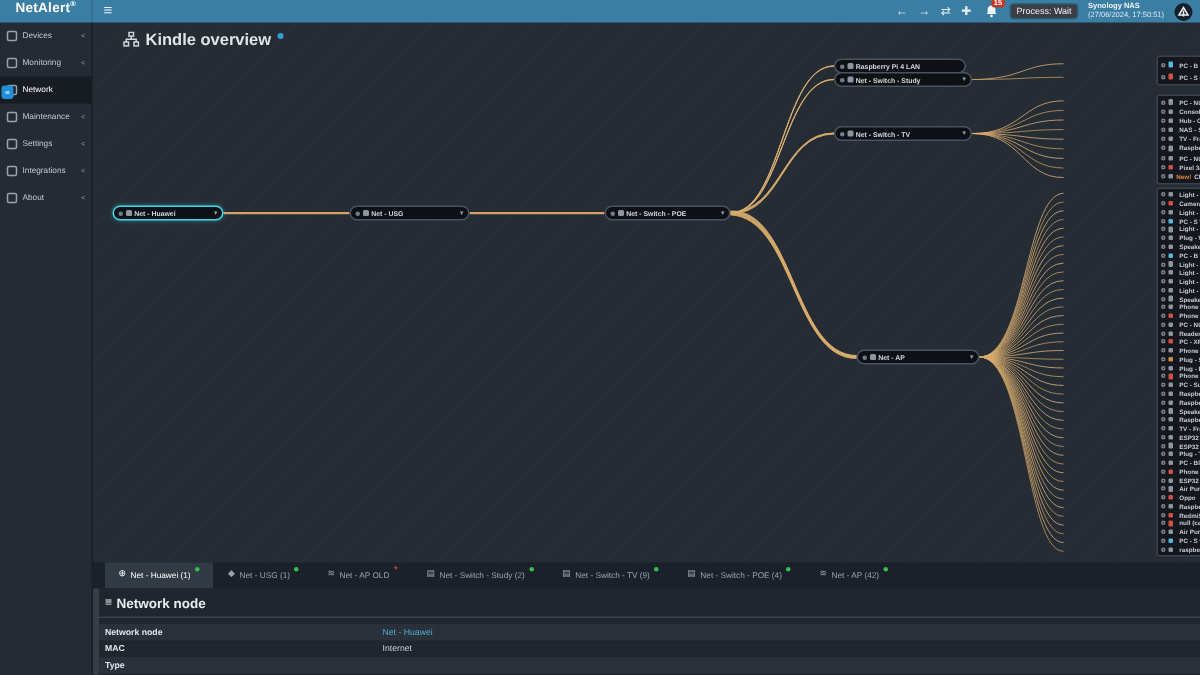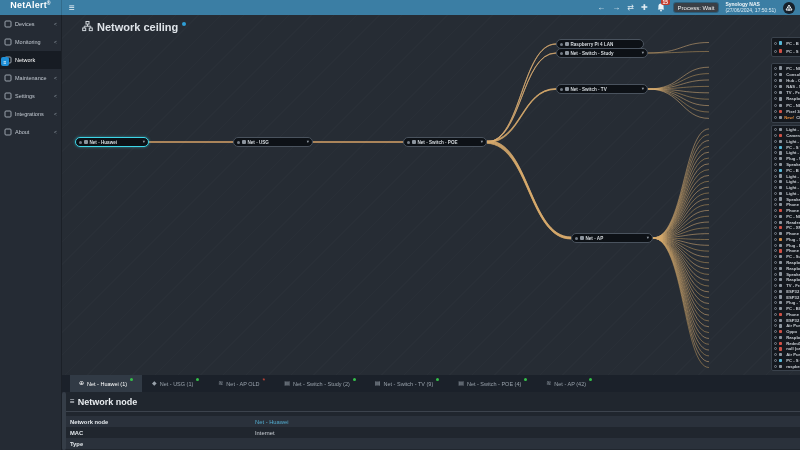--- a/index.html
+++ b/index.html
@@ -189,21 +189,21 @@
   <div class="sidetoggle">≡</div>
 
   <div class="stage">
     <div class="ptitle">
       <svg width="11" height="11" viewBox="0 0 11 11">
         <rect x="4" y="0.5" width="3" height="2.6" fill="none" stroke="#cfd5da" stroke-width="1"></rect>
         <rect x="0.7" y="7" width="3" height="2.6" fill="none" stroke="#cfd5da" stroke-width="1"></rect>
         <rect x="7.3" y="7" width="3" height="2.6" fill="none" stroke="#cfd5da" stroke-width="1"></rect>
         <path d="M5.5 3.2v2M2.2 7V5.2h6.6V7" fill="none" stroke="#cfd5da" stroke-width="1"></path>
       </svg>
-      <h1>Network ceiling</h1>
+      <h1>Kindle overview</h1>
       <span class="tbadge"></span>
     </div>
     <svg class="links" id="linksvg" width="738" height="360">
         <path d="M87,127 L171,127" fill="none" stroke="#dfa96a" stroke-width="1.5" opacity="0.95"></path>
         <path d="M251,127 L341,127" fill="none" stroke="#dfa96a" stroke-width="1.5" opacity="0.95"></path>
         <path d="M425,126.8 C459.5,126.5 459.5,28.8 494,28.85" fill="none" stroke="#e6b77c" stroke-width="0.6" opacity="0.9"></path>
         <path d="M425,127 C459.5,127 459.5,29 494,29" fill="none" stroke="#caa05f" stroke-width="0.6" opacity="0.9"></path>
         <path d="M425,127.2 C459.5,127.5 459.5,29.2 494,29.15" fill="none" stroke="#e6b77c" stroke-width="0.6" opacity="0.9"></path>
         <path d="M425,126.8 C459.5,126.5 459.5,37.8 494,37.85" fill="none" stroke="#e6b77c" stroke-width="0.6" opacity="0.9"></path>
         <path d="M425,127 C459.5,127 459.5,38 494,38" fill="none" stroke="#caa05f" stroke-width="0.6" opacity="0.9"></path>

